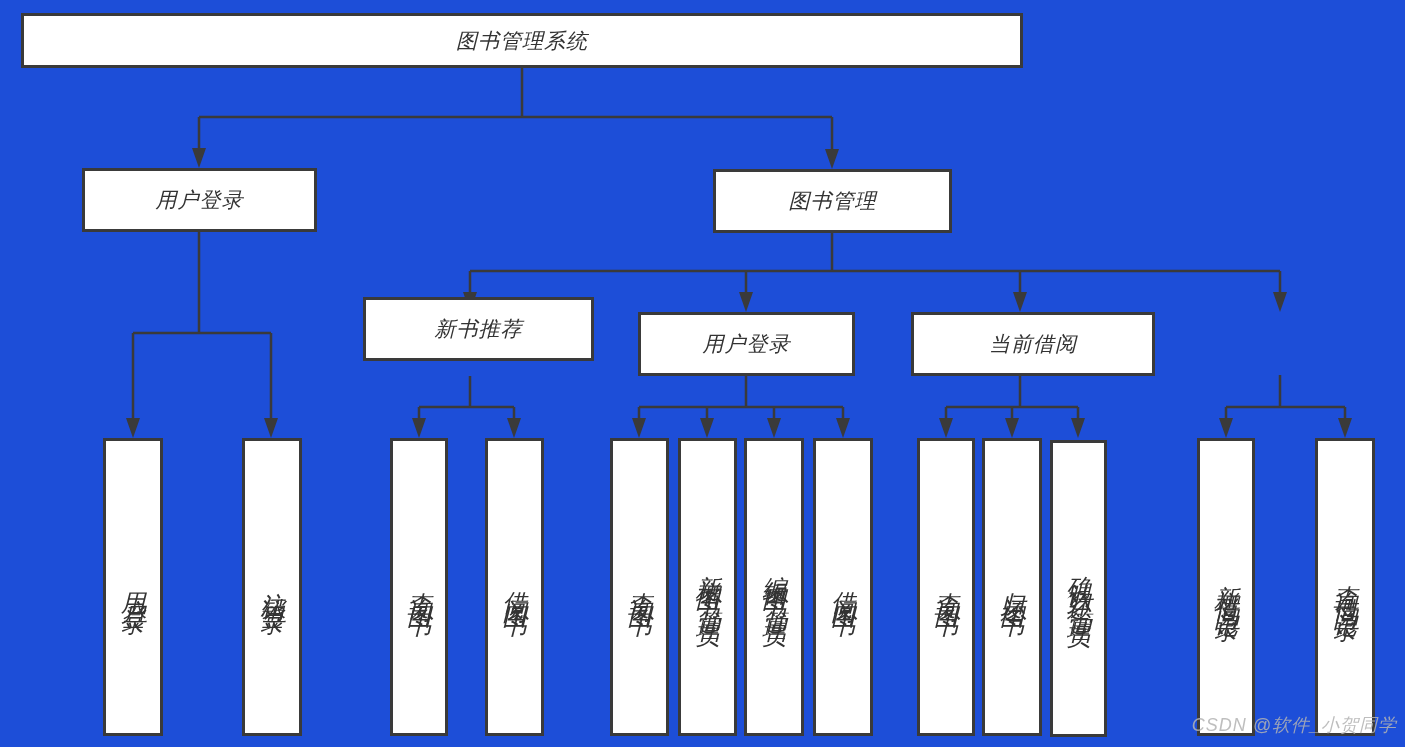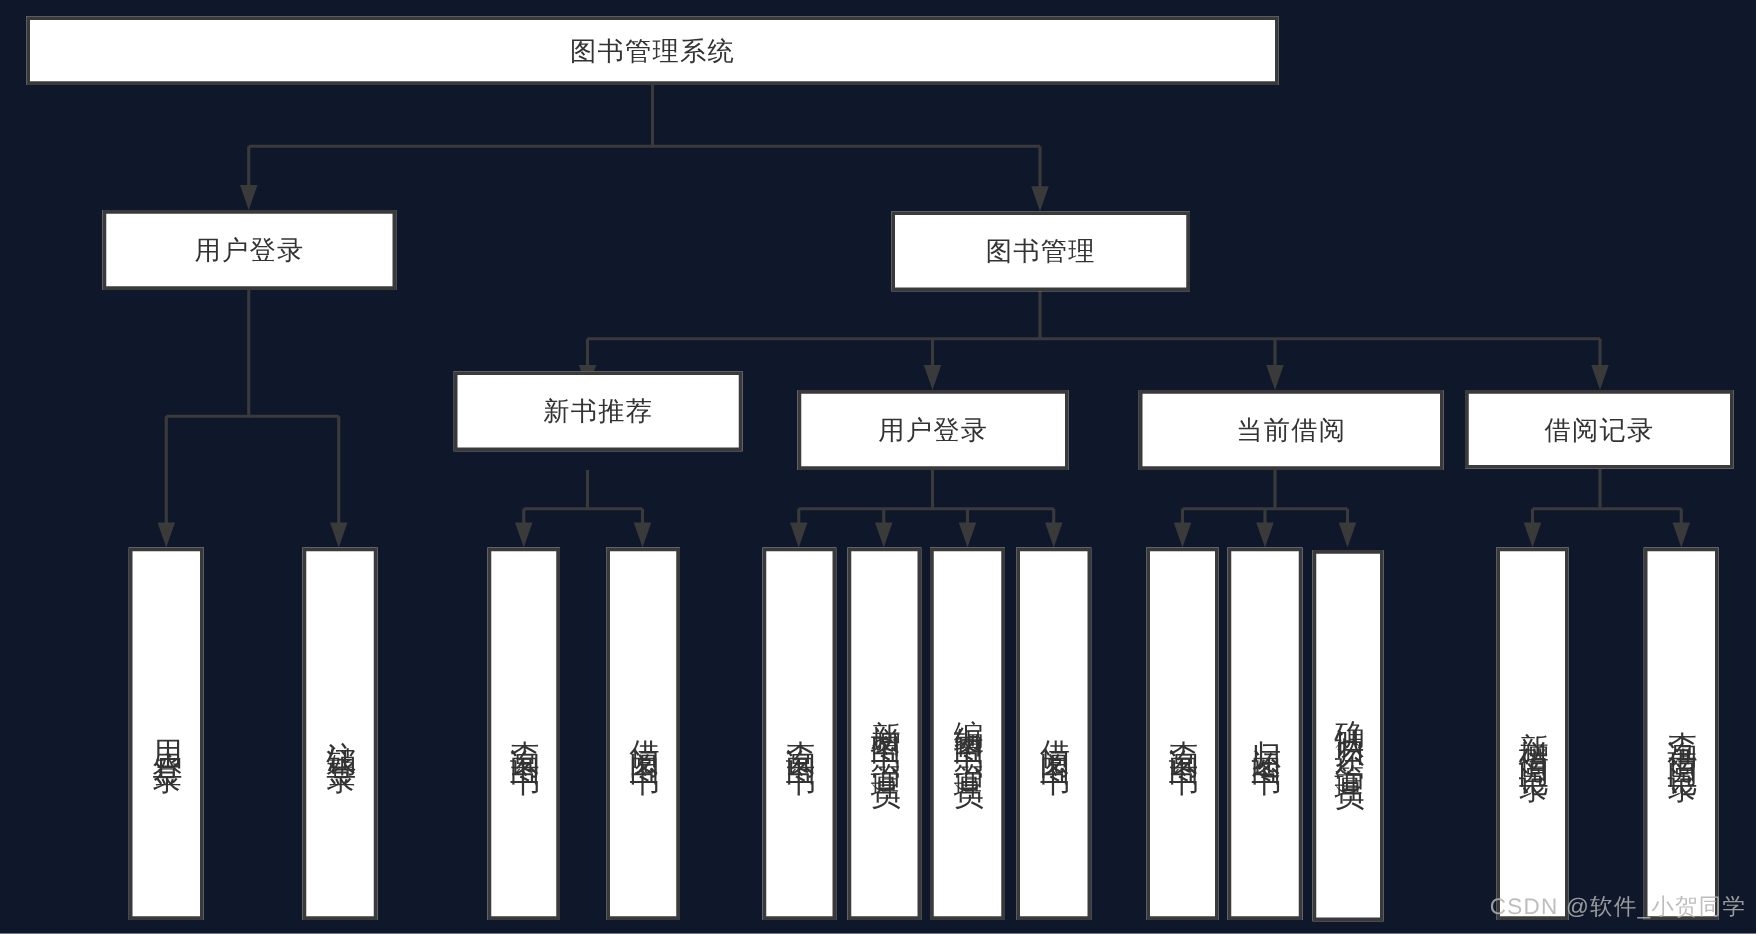--- a/index.html
+++ b/index.html
@@ -5,22 +5,23 @@
   html, body {
     margin: 0;
     padding: 0;
     background: #ffffff;
     font-family: "Liberation Sans", "DejaVu Sans", sans-serif;
   }
   .canvas {
     position: relative;
     width: 1405px;
     height: 747px;
-    background: #0f172a;
+    background: #1d4ed8;
     overflow: hidden;
+    font-style: italic;
   }
   svg.connectors {
     position: absolute;
     left: 0;
     top: 0;
     z-index: 1;
   }
   .box {
     position: absolute;
     background: #ffffff;
@@ -136,23 +137,20 @@
 
   <div class="box h" style="left:363px; top:297px; width:231px; height:64px;">
     <span class="label">新书推荐</span>
   </div>
   <div class="box h" style="left:638px; top:312px; width:217px; height:64px;">
     <span class="label">用户登录</span>
   </div>
   <div class="box h" style="left:911px; top:312px; width:244px; height:64px;text-align:right;">
     <span class="label">当前借阅</span>
   </div>
-  <div class="box h" style="left:1172px; top:312px; width:215px; height:63px;">
-    <span class="label">借阅记录</span>
-  </div>
 
   <div class="box leaf" style="left:103px; top:438px; width:60px; height:298px;">
     <span class="label">用户登录</span>
   </div>
   <div class="box leaf" style="left:242px; top:438px; width:60px; height:298px;">
     <span class="label">注销登录</span>
   </div>
 
   <div class="box leaf" style="left:390px; top:438px; width:58px; height:298px;">
     <span class="label">查询图书</span>

